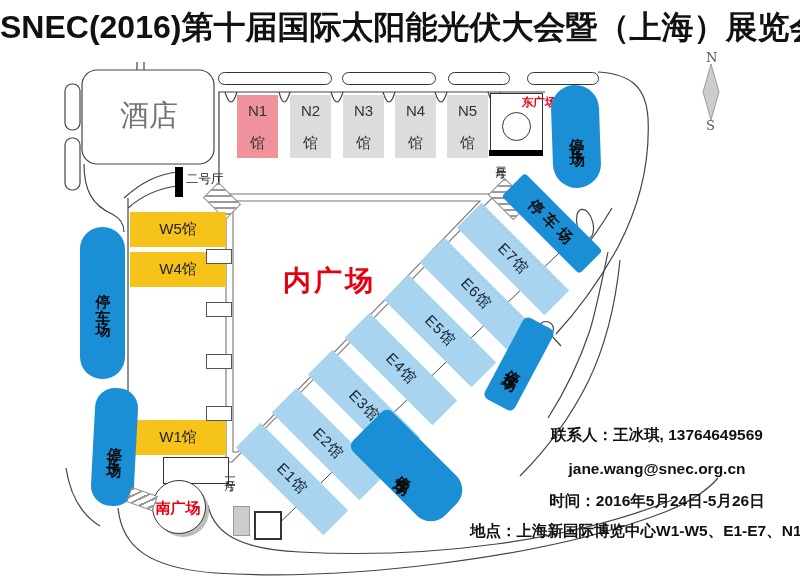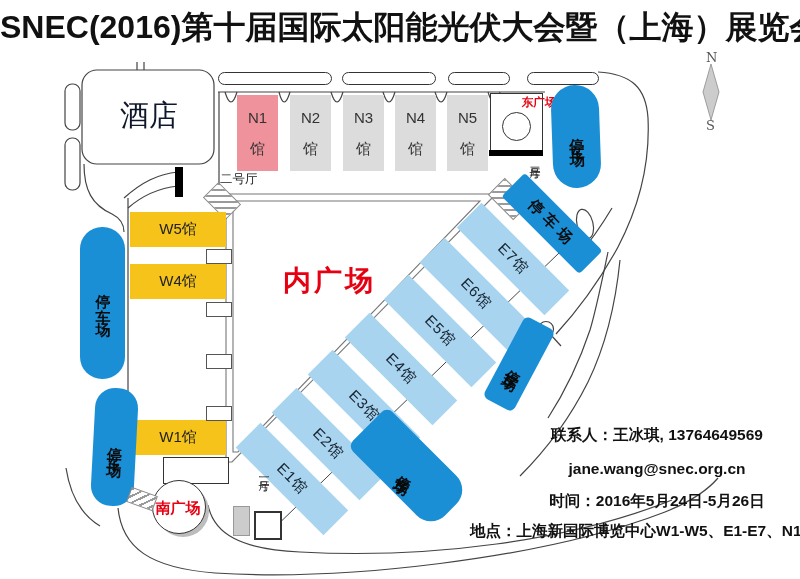--- a/index.html
+++ b/index.html
@@ -5,35 +5,35 @@
   html,body{margin:0;padding:0;background:#fff;}
   #stage{position:relative;width:800px;height:579px;background:#fff;overflow:hidden;
          font-family:"Liberation Sans","DejaVu Sans",sans-serif;}
   .abs{position:absolute;}
   #title{left:0;top:6px;width:800px;text-align:center;font-size:32px;font-weight:bold;
          color:#111;letter-spacing:0px;white-space:nowrap;}
   svg.layer{position:absolute;left:0;top:0;pointer-events:none;}
   
   .hall{position:absolute;display:flex;align-items:center;justify-content:center;
         font-size:15px;color:#333;}
-  .hall-n{width:41px;height:76px;background:#DCDCDC;flex-direction:column;line-height:2.1;}
+  .hall-n{width:41px;height:63px;background:#DCDCDC;flex-direction:column;line-height:2.1;}
   .hall-n.first{background:#F0929C;}
   .hall-w{width:96px;height:35px;background:#F5C31A;color:#222;}
   .hall-e{width:124px;height:35px;background:#A8D4F0;color:#16222e;
           transform:translate(-50%,-50%) rotate(45deg);letter-spacing:1px;}
   
   .park{position:absolute;background:#1B8FD6;color:#0a0a0a;display:flex;
         align-items:center;justify-content:center;font-size:15px;font-weight:600;}
   .vtext{writing-mode:vertical-rl;text-orientation:upright;}
   
   .conn{position:absolute;background:#fff;border:1px solid #555;}
   .hatch{position:absolute;border:1px solid #8a8a8a;
          background:repeating-linear-gradient(135deg,#9a9a9a 0 2px,#ffffff 2px 6px);}
   .blackbar{position:absolute;background:#000;}
-  .smalltext{position:absolute;color:#1a1a1a;font-size:12px;white-space:nowrap;margin-left:34px;}
+  .smalltext{position:absolute;color:#1a1a1a;font-size:12px;white-space:nowrap;}
   .redtext{position:absolute;color:#E60012;white-space:nowrap;}
   .circle{position:absolute;border:1.3px solid #333;border-radius:50%;background:#fff;}
   .contact{position:absolute;width:330px;text-align:center;font-size:15.5px;
            font-weight:bold;color:#111;white-space:nowrap;}
   .compass-letter{position:absolute;font-family:"DejaVu Serif",serif;font-size:13px;color:#555;}
 </style>
 </head>
 <body>
 
 <div id="stage">
@@ -78,21 +78,21 @@
     </g>
 
     <polygon points="711,64 719,92 711,120 703,92" fill="#cccccc" stroke="#8a8a8a" stroke-width="0.8"></polygon>
   </svg>
 
   <div id="title" class="abs">SNEC(2016)第十届国际太阳能光伏大会暨（上海）展览会展馆布置图</div>
 
   <div class="compass-letter" style="left:706px;top:50px;">N</div>
   <div class="compass-letter" style="left:706px;top:118px;">S</div>
 
-  <div class="abs" style="left:92px;top:96px;width:114px;text-align:center;font-size:29px;color:#0f172a;">酒店</div>
+  <div class="abs" style="left:92px;top:96px;width:114px;text-align:center;font-size:29px;color:#737373;">酒店</div>
 
   <div class="abs" style="left:218px;top:72px;width:112px;height:11px;border:1.4px solid #333;border-radius:7px;background:#fff;"></div>
   <div class="abs" style="left:342px;top:72px;width:92px;height:11px;border:1.4px solid #333;border-radius:7px;background:#fff;"></div>
   <div class="abs" style="left:448px;top:72px;width:60px;height:11px;border:1.4px solid #333;border-radius:7px;background:#fff;"></div>
   <div class="abs" style="left:527px;top:72px;width:70px;height:11px;border:1.4px solid #333;border-radius:7px;background:#fff;"></div>
 
   <div class="hall hall-n first" style="left:237px;top:95px;">
     <span>N1</span>
     <span>馆</span>
   </div>
@@ -120,21 +120,21 @@
   <div class="smalltext vtext" style="left:493px;top:158px;font-size:11px;letter-spacing:1px;">三号厅</div>
   <div class="hatch" style="left:491px;top:187px;width:34px;height:22px;transform:rotate(45deg);"></div>
 
   <div class="blackbar" style="left:175px;top:167px;width:8px;height:30px;"></div>
   <div class="smalltext" style="left:186px;top:171px;font-size:12.5px;">二号厅</div>
   <div class="hatch" style="left:206px;top:190px;width:30px;height:20px;transform:rotate(45deg);"></div>
 
   <div class="hall hall-w" style="left:130px;top:212px;justify-content:center;">
       <span>W5馆</span>
     </div>
-  <div class="hall hall-w" style="left:130px;top:264px;">
+  <div class="hall hall-w" style="left:130px;top:252px;">
       <span>W4馆</span>
     </div>
   <div class="hall hall-w" style="left:130px;top:420px;">
       <span>W1馆</span>
     </div>
 
   <div class="conn" style="left:206px;top:249px;width:24px;height:13px;"></div>
   <div class="conn" style="left:206px;top:302px;width:24px;height:13px;"></div>
   <div class="conn" style="left:206px;top:354px;width:24px;height:13px;"></div>
   <div class="conn" style="left:206px;top:406px;width:24px;height:13px;"></div>

